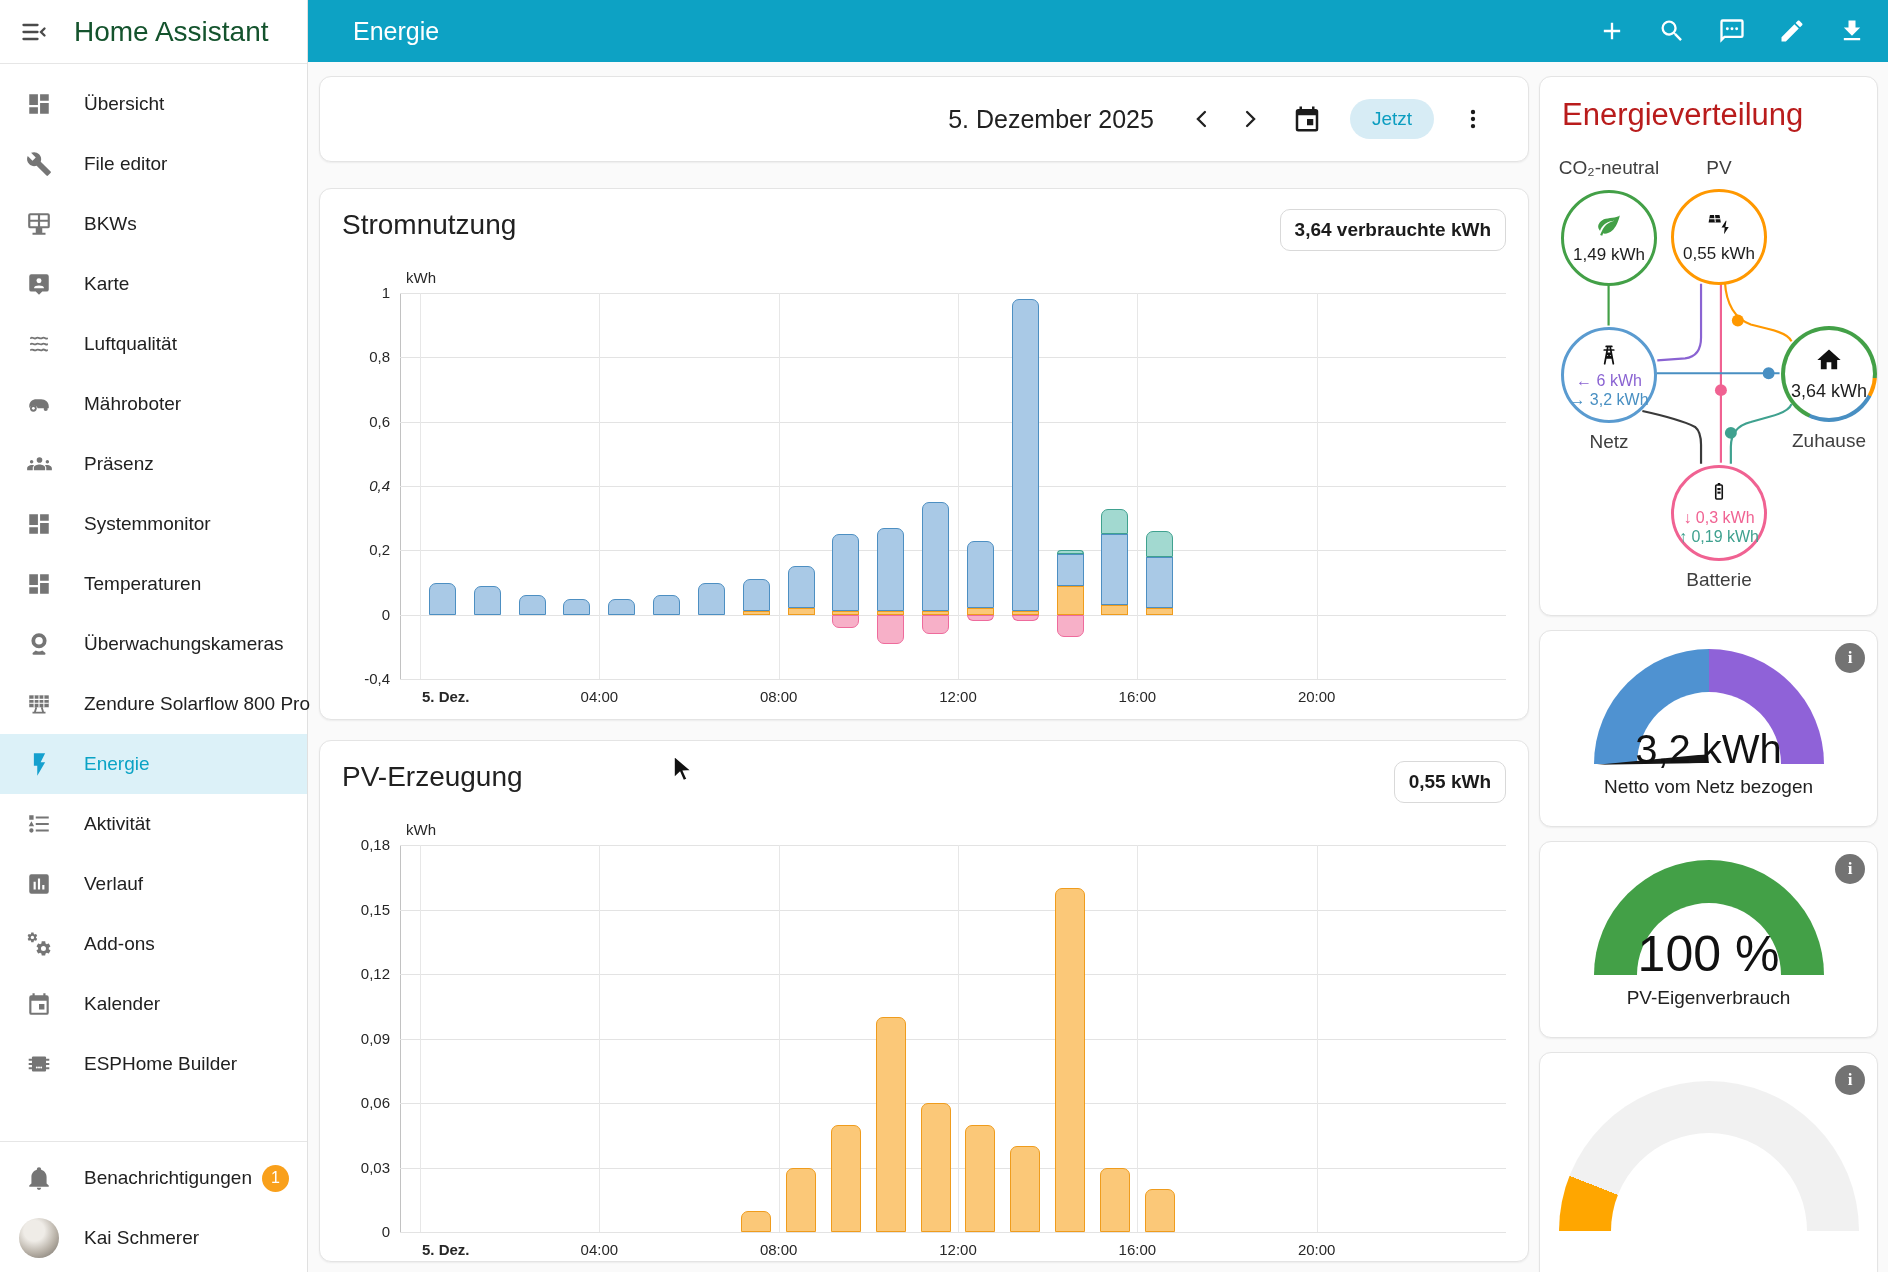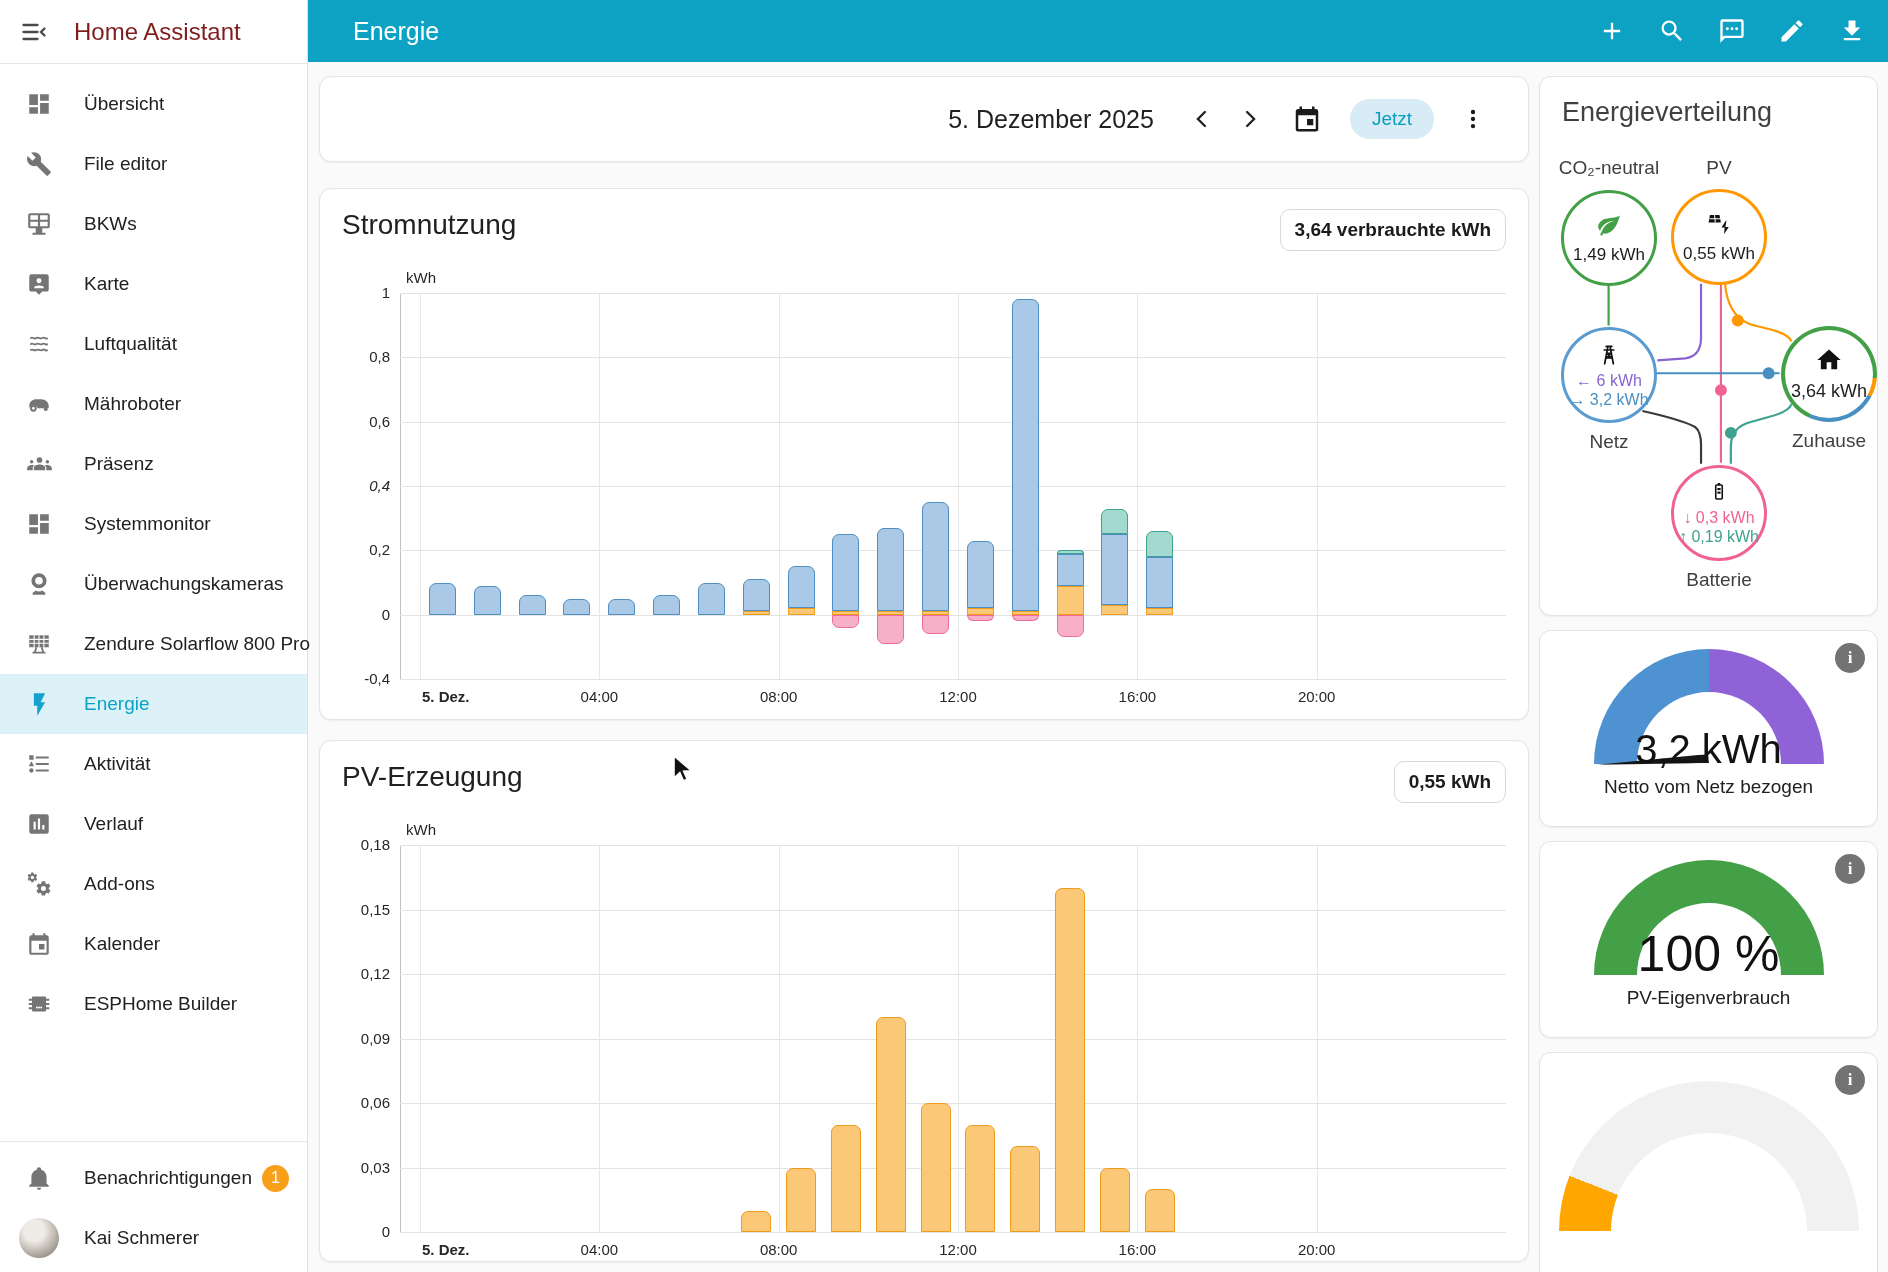--- a/index.html
+++ b/index.html
@@ -2,21 +2,21 @@
 <html><head>
 <meta charset="utf-8">
 <style>
   * { box-sizing: border-box; margin: 0; padding: 0; }
   html,body { width:1888px; height:1272px; overflow:hidden; font-family:"Liberation Sans", sans-serif; background:#fafafa; }
   .app { display:flex; width:100%; height:100%; }
 
   
   .sidebar { width:308px; min-width:308px; height:100%; background:#fff; border-right:1px solid #e0e0e0; position:relative; z-index:5; }
   .sb-header { height:64px; display:flex; align-items:center; padding-left:20px; border-bottom:1px solid #e6e6e6; }
-  .sb-title { font-size:24px; color:#7f1d1d; margin-left:26px; }
+  .sb-title { font-size:28px; color:#14532d; margin-left:26px; }
   .sb-toggle { width:28px; height:28px; color:#4a4a4a; cursor:pointer; }
   nav { padding-top:10px; }
   .nav-item { height:60px; display:flex; align-items:center; padding-left:24px; cursor:pointer; }
   .nav-item .ic { width:30px; height:30px; color:#757575; display:flex; align-items:center; justify-content:center; flex-shrink:0; }
   .nav-item .lbl { margin-left:30px; font-size:19px; color:#212121; white-space:nowrap; }
   .nav-item.active { background:#dcf1f8; }
   .nav-item.active .lbl { color:#0ba3c5; font-weight:500; }
   .nav-item.active .ic { color:#15a0ce; }
   .sb-bottom { position:absolute; bottom:4px; left:0; right:0; border-top:1px solid #e6e6e6; padding-top:6px; background:#fff; }
   .badge { position:absolute; right:18px; width:27px; height:27px; border-radius:50%; background:#f9a01b; color:#fff; font-size:16px; display:flex; align-items:center; justify-content:center; }
@@ -54,21 +54,21 @@
   .yt { position:absolute; font-size:15px; color:#272727; text-align:right; }
   .gl-h { position:absolute; height:1px; background:#e3e3e3; }
   .gl-v { position:absolute; width:1px; background:#e7e7e7; }
   .axis { position:absolute; width:1px; background:#c2c2c2; }
   .unit { position:absolute; font-size:15px; color:#272727; }
   .xt { position:absolute; font-size:15px; color:#272727; }
   .seg { position:absolute; }
 
   
   .dist-card { height:540px; margin-bottom:14px; overflow:hidden; }
-  .dist-title { font-size:27px; color:#404040; padding:20px 0 0 22px; }
+  .dist-title { font-size:31px; color:#b91c1c; padding:20px 0 0 22px; }
   .dist-stage { position:absolute; inset:0; }
   .node { position:absolute; width:96px; height:96px; border-radius:50%; background:#fff; display:flex; flex-direction:column; align-items:center; justify-content:center; z-index:2; }
   .node.plain { border:3px solid; }
   .node-val { font-size:17px; font-weight:500; color:#1d1d1d; margin-top:3px; }
   .node-line { font-size:16px; font-weight:500; margin-top:1px; }
   .node-lbl { position:absolute; width:160px; text-align:center; font-size:19px; color:#3f3f3f; z-index:2; }
   .ring { position:absolute; width:96px; height:96px; border-radius:50%; z-index:2; }
   .ring-in { position:absolute; inset:4px; border-radius:50%; background:#fff; display:flex; flex-direction:column; align-items:center; justify-content:center; }
   .flow-svg { position:absolute; inset:0; z-index:1; }
 
@@ -165,20 +165,28 @@
           </span>
           <span class="lbl">Präsenz</span>
         </div>
         <div class="nav-item">
           <span class="ic">
             <svg viewBox="0 0 24 24" width="26" height="26" fill="currentColor">
               <path d="M13,3V9H21V3M13,21H21V11H13M3,21H11V15H3M3,13H11V3H3Z"></path>
             </svg>
           </span>
           <span class="lbl">Systemmonitor</span>
+        </div>
+        <div class="nav-item">
+          <span class="ic">
+            <svg viewBox="0 0 24 24" width="26" height="26" fill="currentColor">
+              <path d="M13,3V9H21V3M13,21H21V11H13M3,21H11V15H3M3,13H11V3H3Z"></path>
+            </svg>
+          </span>
+          <span class="lbl">Temperaturen</span>
         </div>
         <div class="nav-item">
           <span class="ic">
             <svg viewBox="0 0 24 24" width="26" height="26" fill="currentColor">
               <path d="M12,2A7,7 0 0,1 19,9A7,7 0 0,1 12,16A7,7 0 0,1 5,9A7,7 0 0,1 12,2M12,5.5A3.5,3.5 0 0,0 8.5,9A3.5,3.5 0 0,0 12,12.5A3.5,3.5 0 0,0 15.5,9A3.5,3.5 0 0,0 12,5.5M7,22A1,1 0 0,1 6,21C6,20.5 6.2,20.1 6.6,19.8L9,18.1C9.9,18.7 10.9,19 12,19C13.1,19 14.1,18.7 15,18.1L17.4,19.8C17.8,20.1 18,20.5 18,21A1,1 0 0,1 17,22H7Z"></path>
             </svg>
           </span>
           <span class="lbl">Überwachungskameras</span>
         </div>
         <div class="nav-item">

